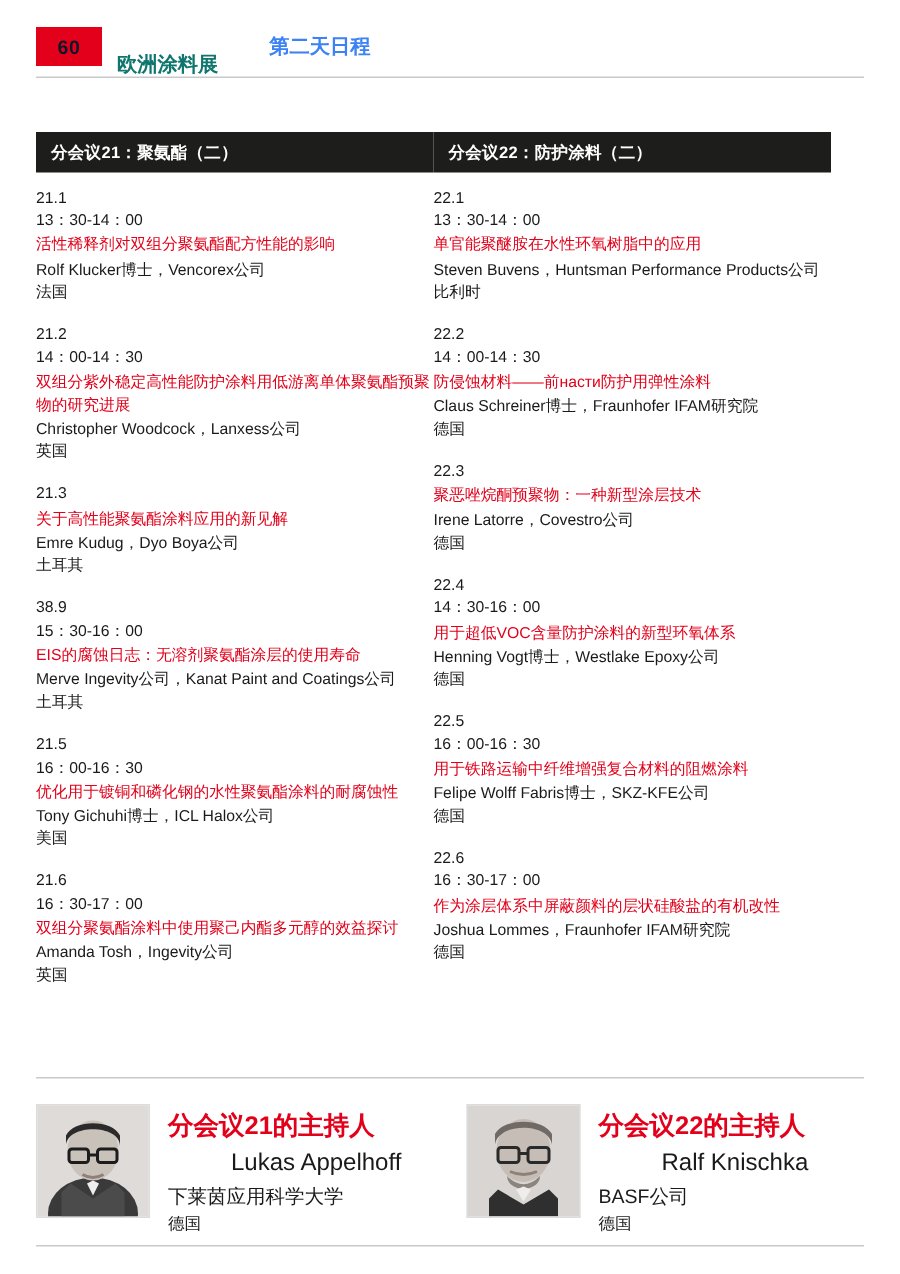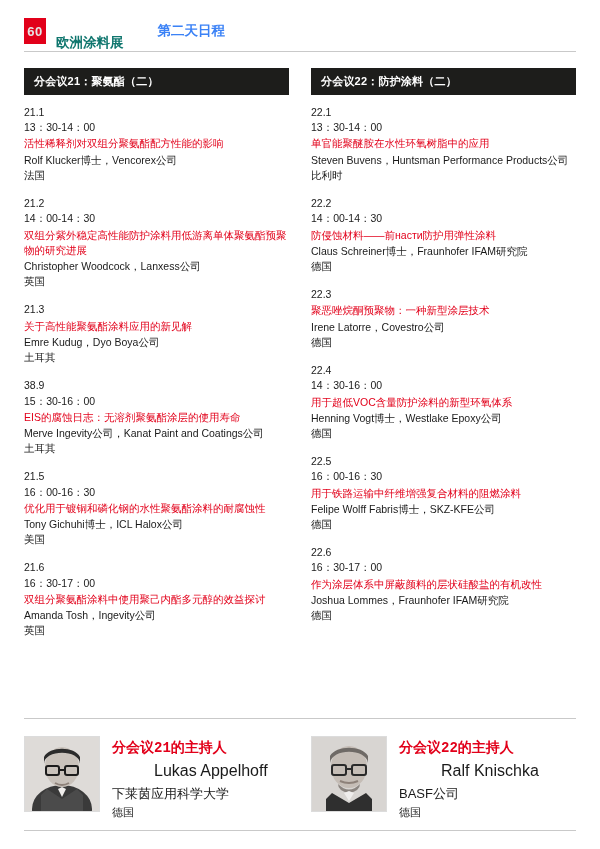--- a/index.html
+++ b/index.html
@@ -25,24 +25,24 @@
 
   
   .header {
     display: flex;
     align-items: stretch;
     height: 26px;
     margin-top: 18px;
   }
   .header-page-badge {
     background: #e2001a;
-    color: #e5e5e5;
+    color: #0f172a;
     font-weight: bold;
     font-size: 13px;
-    width: 22px;
+    width: 44px;
     display: flex;
     align-items: center;
     justify-content: center;
     letter-spacing: 0.5px;
   }
   .header-title {
     color: #0f766e;
     font-weight: bold;
     font-size: 13.5px;
     display: flex;
@@ -60,22 +60,21 @@
   }
   .header-rule {
     height: 1px;
     background: #c9c9c9;
     margin-top: 7px;
   }
 
   
   .columns {
     display: flex;
-    gap: 22px;
-    margin-top: 16px;
+    margin-top: 36px;
   }
   .column {
     width: 265px;
   }
   .session-bar {
     background: #1d1d1b;
     color: #ffffff;
     font-size: 11px;
     font-weight: bold;
     padding: 6px 8px 6px 10px;
@@ -149,23 +148,22 @@
   }
   .chair-photo svg {
     display: block;
   }
   .chair-info {
     padding-top: 2px;
   }
   .chair-role {
     color: #e2001a;
     font-weight: bold;
-    font-size: 14px;
+    font-size: 17px;
     line-height: 1.5;
-    font-family: Liberation Mono, monospace;
   }
   .chair-name {
     font-size: 16px;
     line-height: 1.55;
     margin-left: 42px;
   }
   .chair-org {
     font-size: 13px;
     line-height: 1.55;
   }

